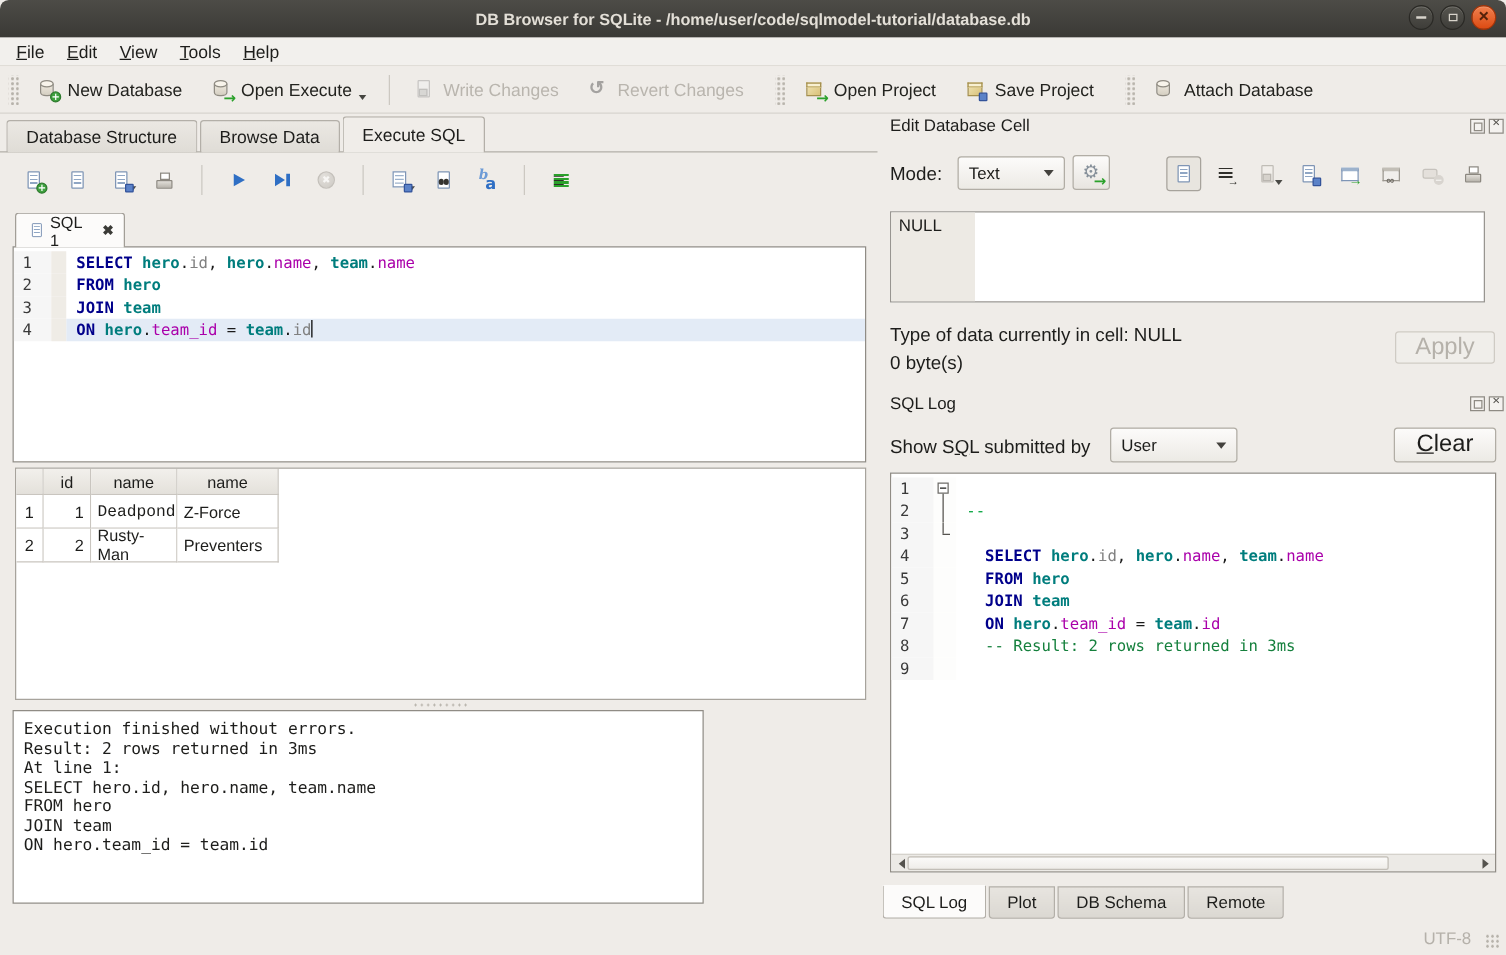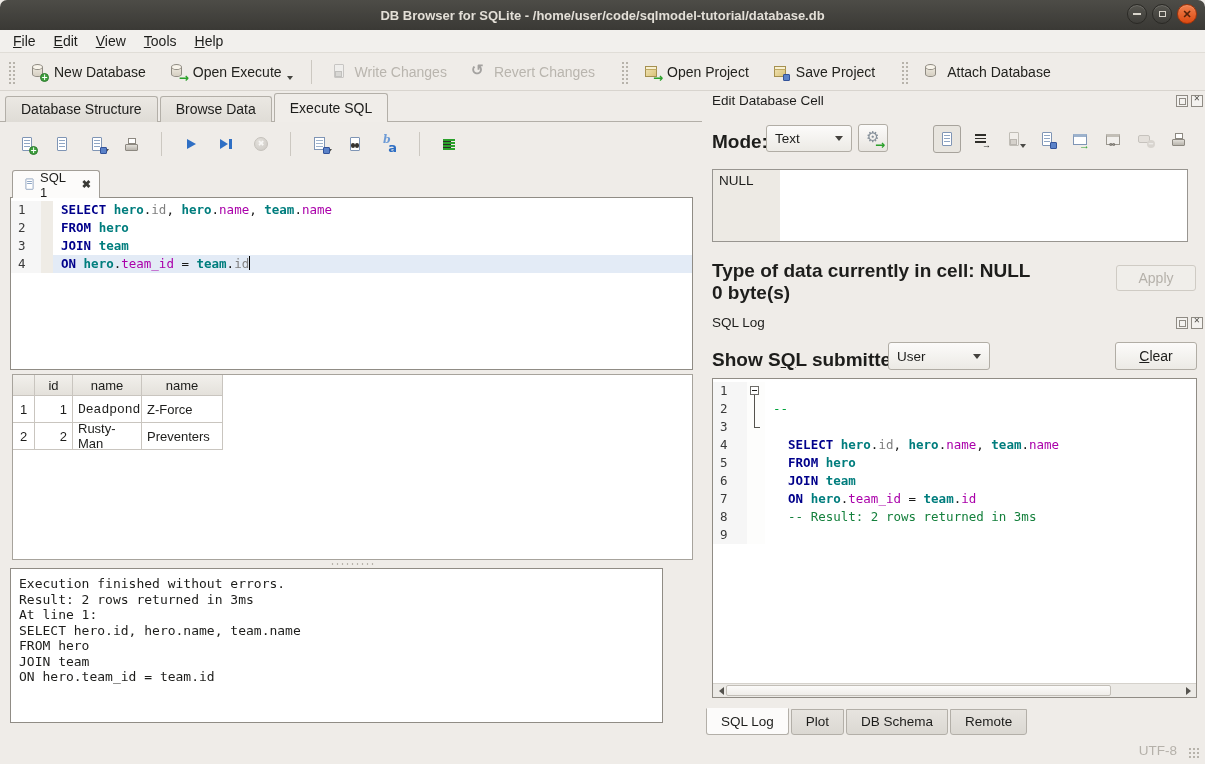--- a/index.html
+++ b/index.html
@@ -97,33 +97,33 @@
   
   .results{position:absolute;left:12px;top:374px;width:681px;height:186px;background:#fff;border:1px solid #a7a39c;box-sizing:border-box;overflow:hidden;}
   .r-row{display:flex;}
   .r-cell{border-right:1px solid #c9c5bf;border-bottom:1px solid #c9c5bf;box-sizing:border-box;padding:0 5px;display:flex;align-items:center;}
   .r-head{background:linear-gradient(#f2f0ec,#e4e1db);justify-content:center;height:21px;}
   .r-rowhead{background:linear-gradient(#f2f0ec,#e4e1db);justify-content:center;}
   .r-data{height:27px;background:#fff;}
   .num{justify-content:flex-end;}
 
   
-  .output{position:absolute;left:10px;top:568px;width:653px;height:155px;background:#fff;border:1px solid #908c85;box-sizing:border-box;padding:7px 8px;font-family:"DejaVu Sans Mono",monospace;font-size:13px;line-height:15.5px;white-space:pre;}
+  .output{position:absolute;left:10px;top:568px;width:553px;height:155px;background:#fff;border:1px solid #908c85;box-sizing:border-box;padding:7px 8px;font-family:"DejaVu Sans Mono",monospace;font-size:13px;line-height:15.5px;white-space:pre;}
   .griph{position:absolute;left:330px;top:562px;width:46px;height:4px;background-image:radial-gradient(#b7b3ab 1px,transparent 1.2px);background-size:5px 4px;}
 
   
   .dock-title{position:absolute;font-size:13.5px;color:#1d1d1b;}
   .dockbtns{position:absolute;display:flex;gap:3px;}
   .dockbtn{width:12px;height:12px;border:1px solid #8f8b84;background:#f4f2ef;box-sizing:border-box;position:relative;}
   .dockbtn.float:before{content:"";position:absolute;left:2px;top:2px;width:5px;height:5px;border:1px solid #8f8b84;}
   .dockbtn.closeb:before{content:"✕";position:absolute;left:1.5px;top:-2px;font-size:8px;color:#55534e;}
-  .label{position:absolute;font-size:19px;font-weight:bold;}
+  .label{position:absolute;font-size:15px;}
   .select{position:absolute;height:27px;background:linear-gradient(#fcfbfa,#eceae5);border:1px solid #b1ada5;border-radius:3px;display:flex;align-items:center;padding:0 8px;box-sizing:border-box;font-size:13.5px;justify-content:space-between;}
   .select .car{width:0;height:0;border:4px solid transparent;border-top:5px solid #44423e;margin-top:4px;}
-  .btn{position:absolute;background:linear-gradient(#fcfbfa,#eceae5);border:1px solid #b1ada5;border-radius:3px;display:flex;align-items:center;justify-content:center;font-size:14px;box-sizing:border-box;}
+  .btn{position:absolute;background:linear-gradient(#fcfbfa,#eceae5);border:1px solid #b1ada5;border-radius:3px;display:flex;align-items:center;justify-content:center;font-size:19px;box-sizing:border-box;}
   .btn.disabled{background:#f0eeea;border-color:#cfcbc4;color:#b5b1aa;}
   .sqbtn{position:absolute;width:30px;height:28px;background:linear-gradient(#fcfbfa,#e8e5e0);border:1px solid #b1ada5;border-radius:3px;display:flex;align-items:center;justify-content:center;box-sizing:border-box;}
   .celltb{position:absolute;left:933px;top:125px;display:flex;align-items:center;gap:7px;}
   .celltb .itbtn.pressed{border:1px solid #a7a39c;background:#e8e5df;border-radius:3px;}
   .nullbox{position:absolute;left:712px;top:169px;width:476px;height:73px;background:#fff;border:1px solid #989590;box-sizing:border-box;}
   .nullbox .strip{position:absolute;left:0;top:0;width:67px;height:100%;background:#edeae4;}
   .nullbox .nv{position:absolute;left:6px;top:3px;font-size:13.5px;color:#1d1d1b;}
 
   
   .logbox{position:absolute;left:712px;top:378px;width:485px;height:320px;background:#fff;border:1px solid #908c85;box-sizing:border-box;overflow:hidden;}

